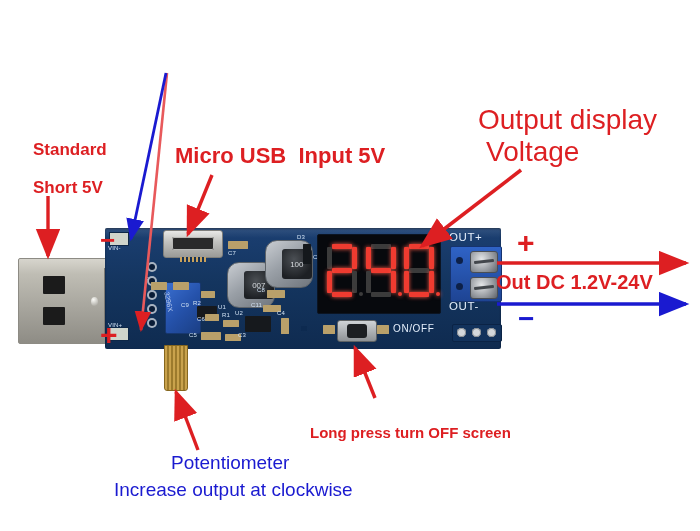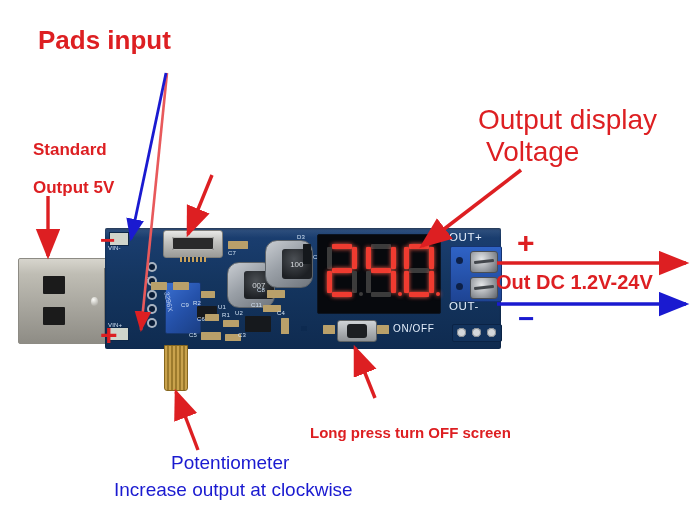--- a/index.html
+++ b/index.html
@@ -319,25 +319,25 @@
 
     <line x1="497" y1="263" x2="686" y2="263" stroke="#dd1f22" stroke-width="3.4" marker-end="url(#arbig)"></line>
 
     <line x1="497" y1="304" x2="686" y2="304" stroke="#1a1ad0" stroke-width="3.4" marker-end="url(#abbig)"></line>
 
     <line x1="375" y1="398" x2="355" y2="348" stroke="#dd1f22" stroke-width="3.4" marker-end="url(#arbig)"></line>
 
     <line x1="198" y1="450" x2="176" y2="392" stroke="#dd1f22" stroke-width="3.4" marker-end="url(#arbig)"></line>
   </svg>
 
-  <div class="lbl red" style="left:38px;top:26px;font-size:26px;font-weight:bold;">Pads input</div>
 
   <div class="lbl red" style="left:33px;top:140px;font-size:17px;font-weight:bold;">Standard</div>
-  <div class="lbl red" style="left:33px;top:178px;font-size:17px;font-weight:bold;">Output 5V</div>
-
+  <div class="lbl red" style="left:33px;top:178px;font-size:17px;font-weight:bold;">Short 5V</div>
+
+  <div class="lbl red" style="left:175px;top:144px;font-size:22px;font-weight:bold;">Micro USB  Input 5V</div>
 
   <div class="lbl red" style="left:486px;top:136px;font-size:28px;">Voltage</div>
   <div class="lbl red" style="left:478px;top:104px;font-size:28px;">Output display</div>
 
   <div class="lbl red" style="left:496px;top:271px;font-size:20px;font-weight:bold;">Out DC 1.2V-24V</div>
 
   <div class="lbl red" style="left:310px;top:425px;font-size:15px;font-weight:bold;">Long press turn OFF screen</div>
 
   <div class="lbl blue" style="left:171px;top:452px;font-size:19px;">Potentiometer</div>
   <div class="lbl blue" style="left:114px;top:479px;font-size:19px;">Increase output at clockwise</div>

